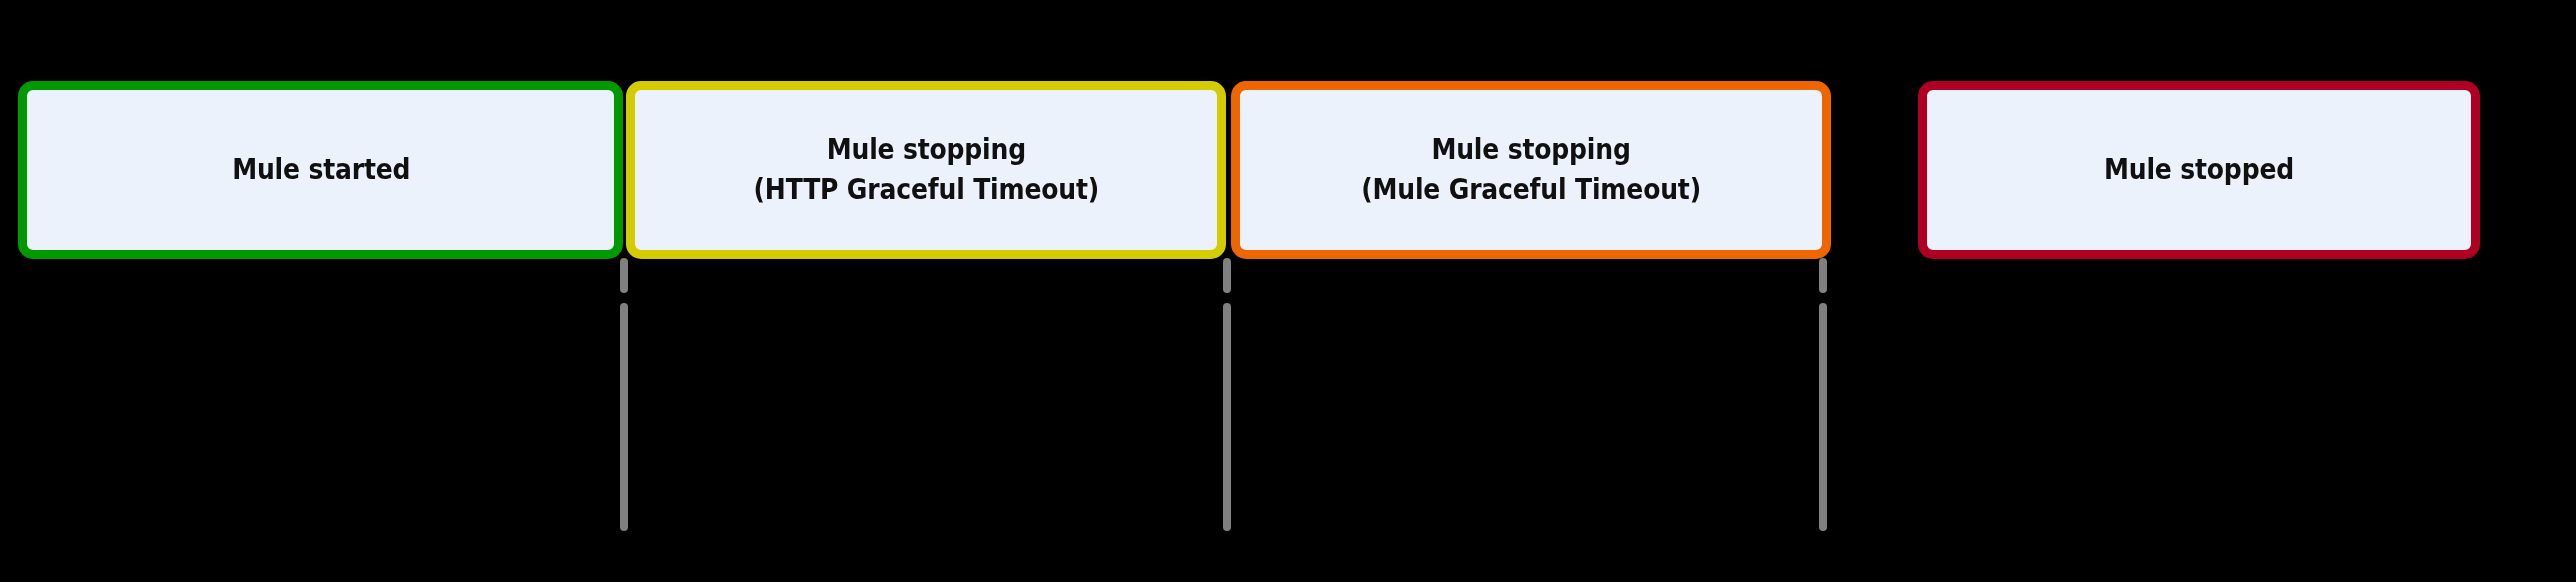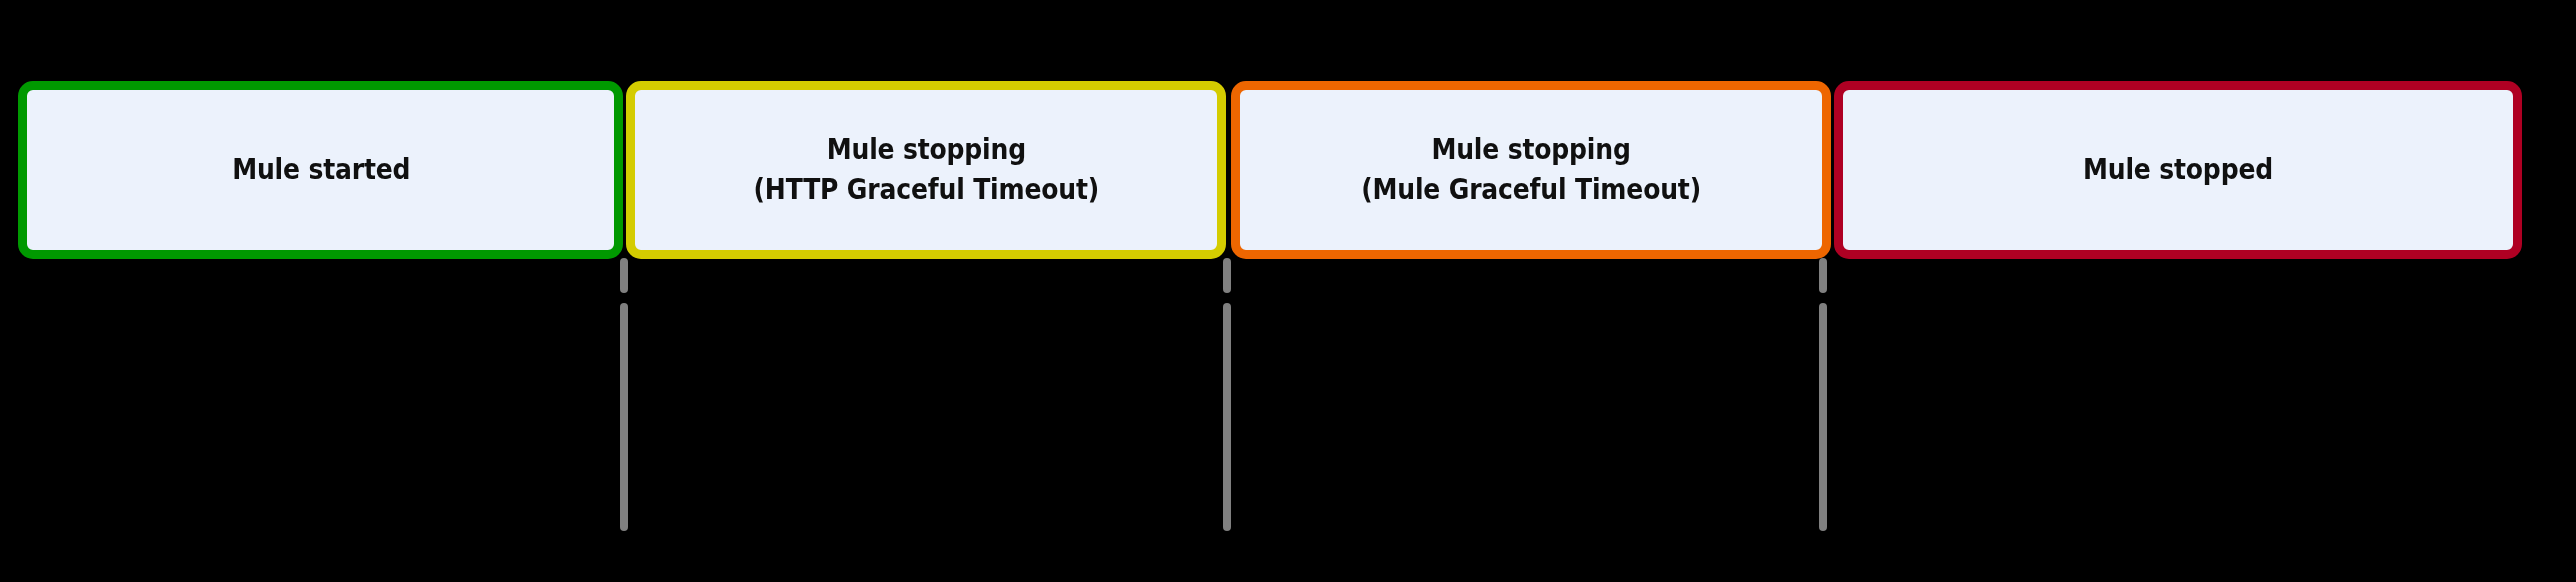--- a/index.html
+++ b/index.html
@@ -52,21 +52,21 @@
     transform: scaleX(0.88);
     transform-origin: center center;
     white-space: nowrap;
   }
   .phase-label .l2 { display: block; }
 
   
   #phase-1 { left: 18.4px;   width: 605px; }
   #phase-2 { left: 626px;  width: 600px; }
   #phase-3 { left: 1231px; width: 600px; }
-  #phase-4 { left: 1834px; width: 688px; }
+  #phase-4 { left: 1918px; width: 562px; }
 
   
   .tick {
     position: absolute;
     width: 8.4px;
     background: #808080;
     border-radius: 4.2px;
   }
   .tick-upper { top: 258px;  height: 35px; }
   .tick-lower { top: 303px;  height: 228px; }

